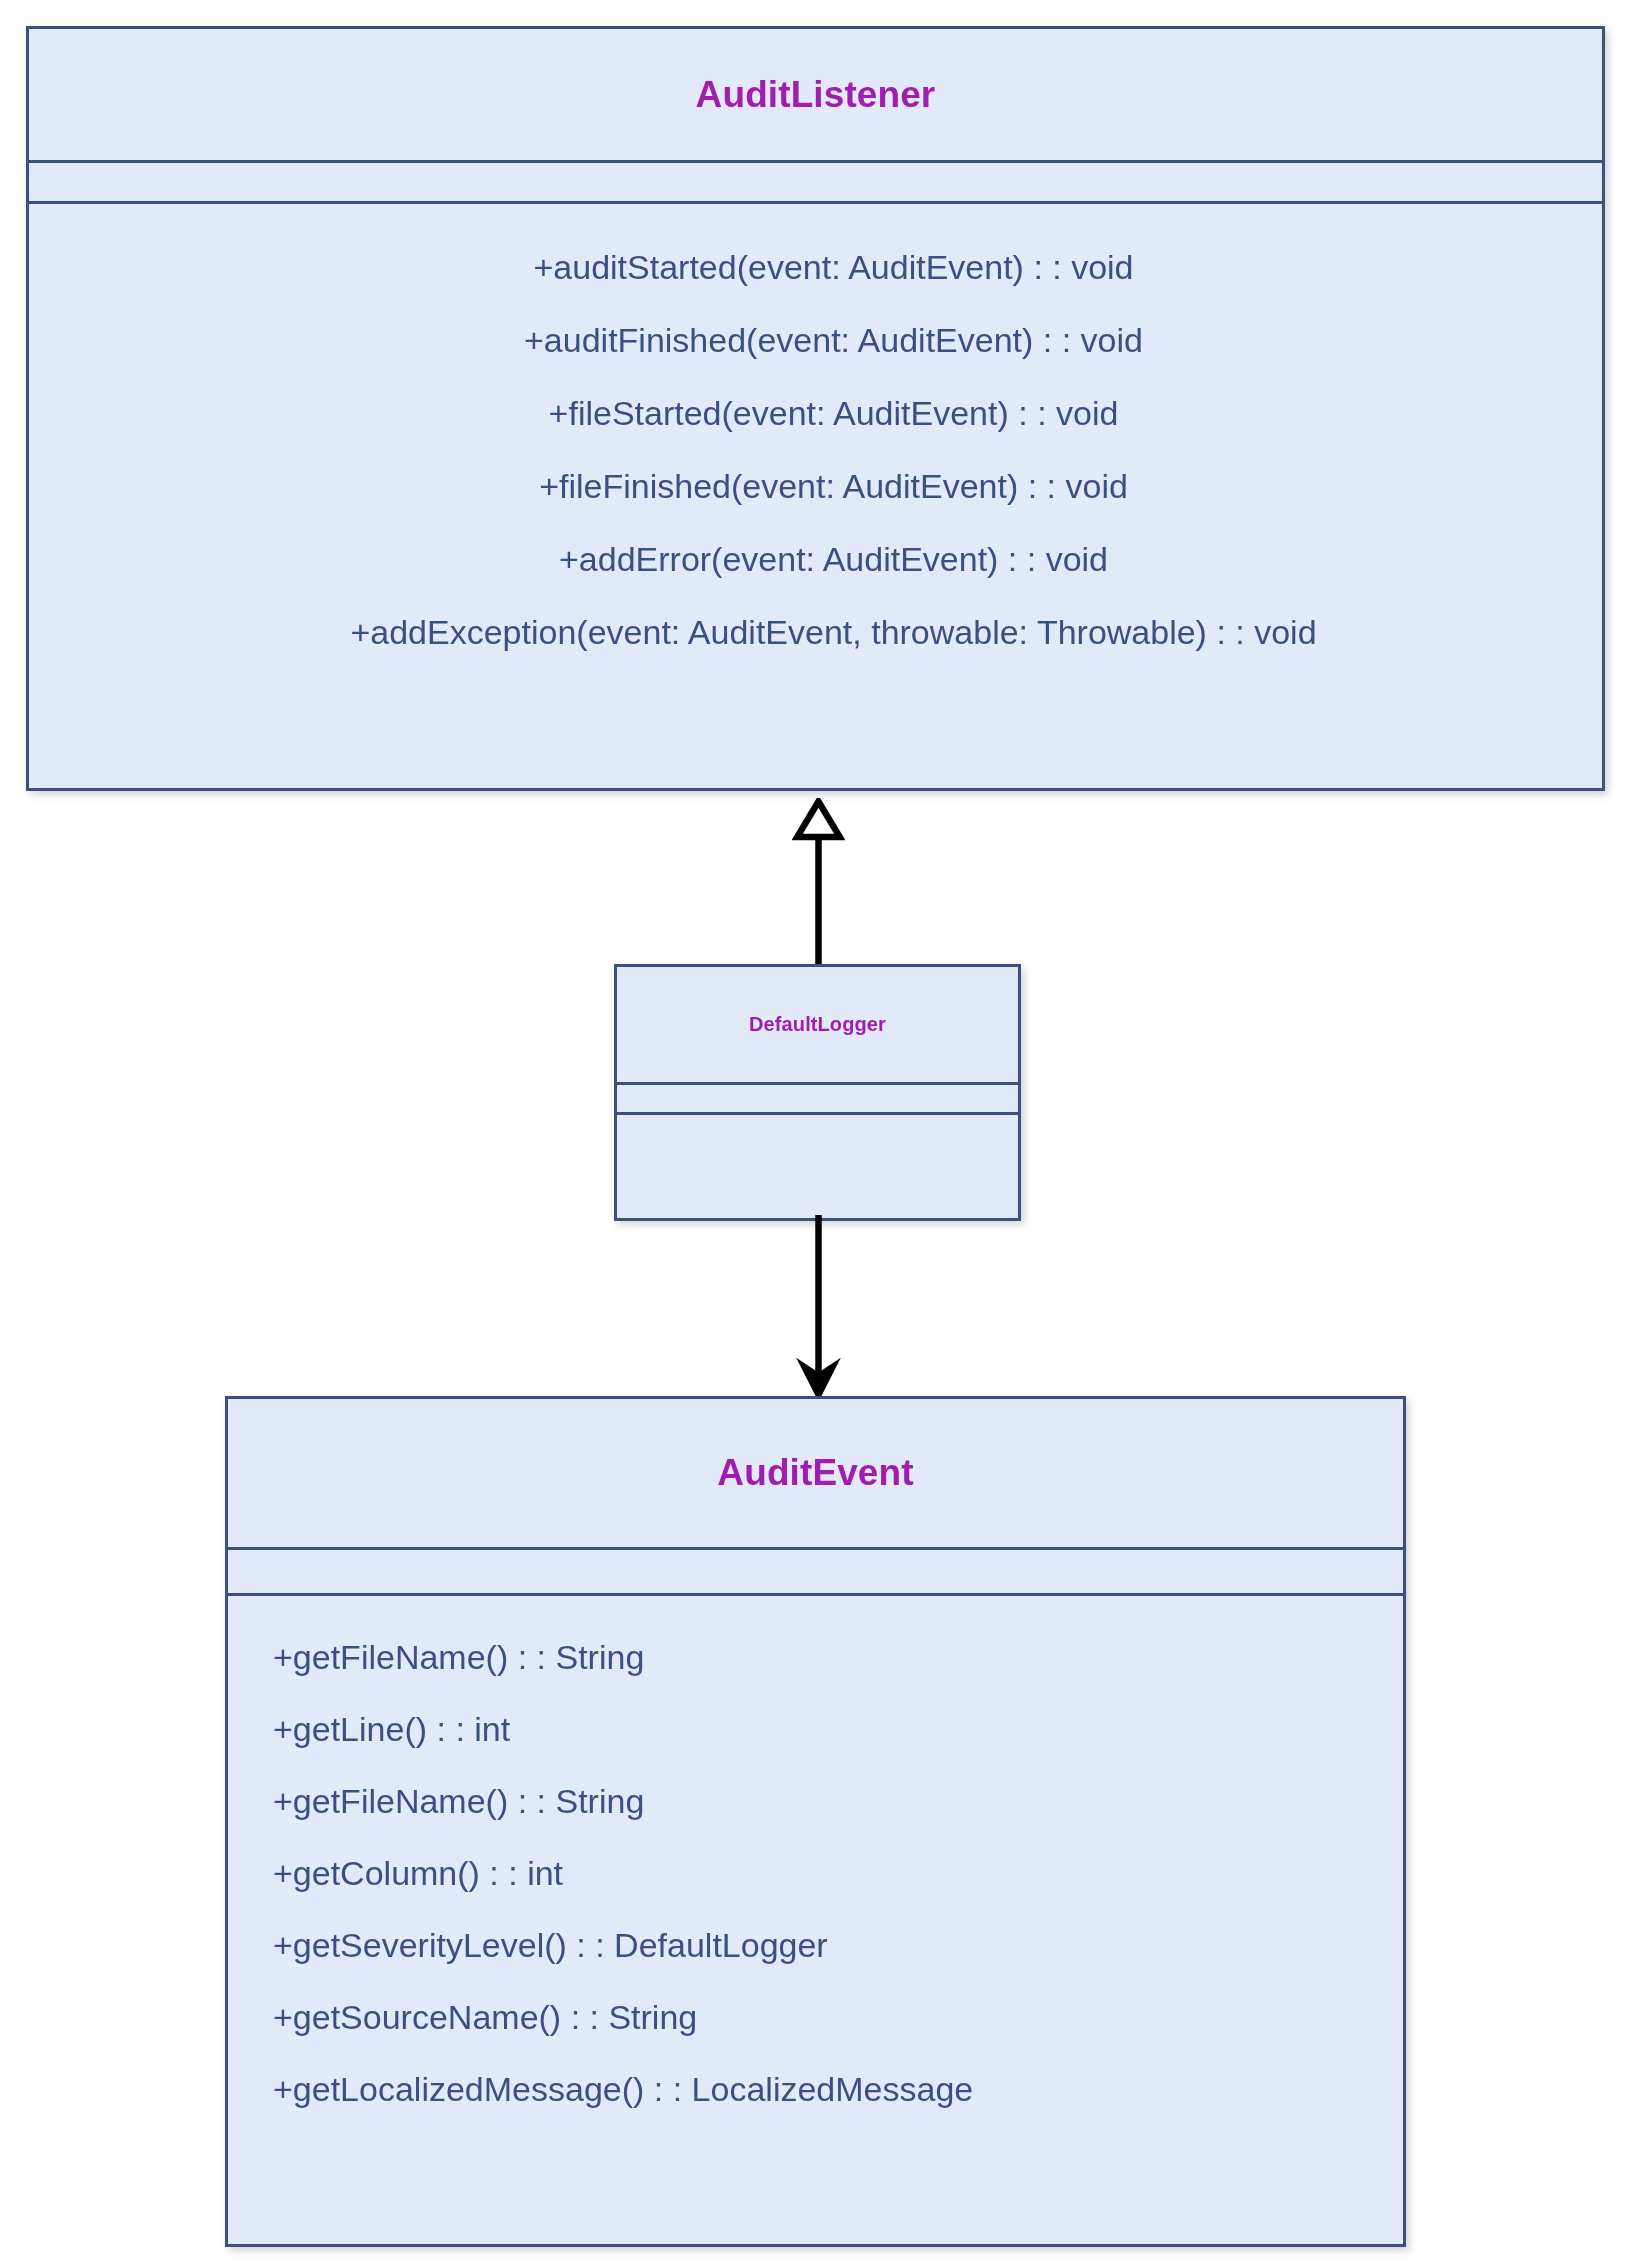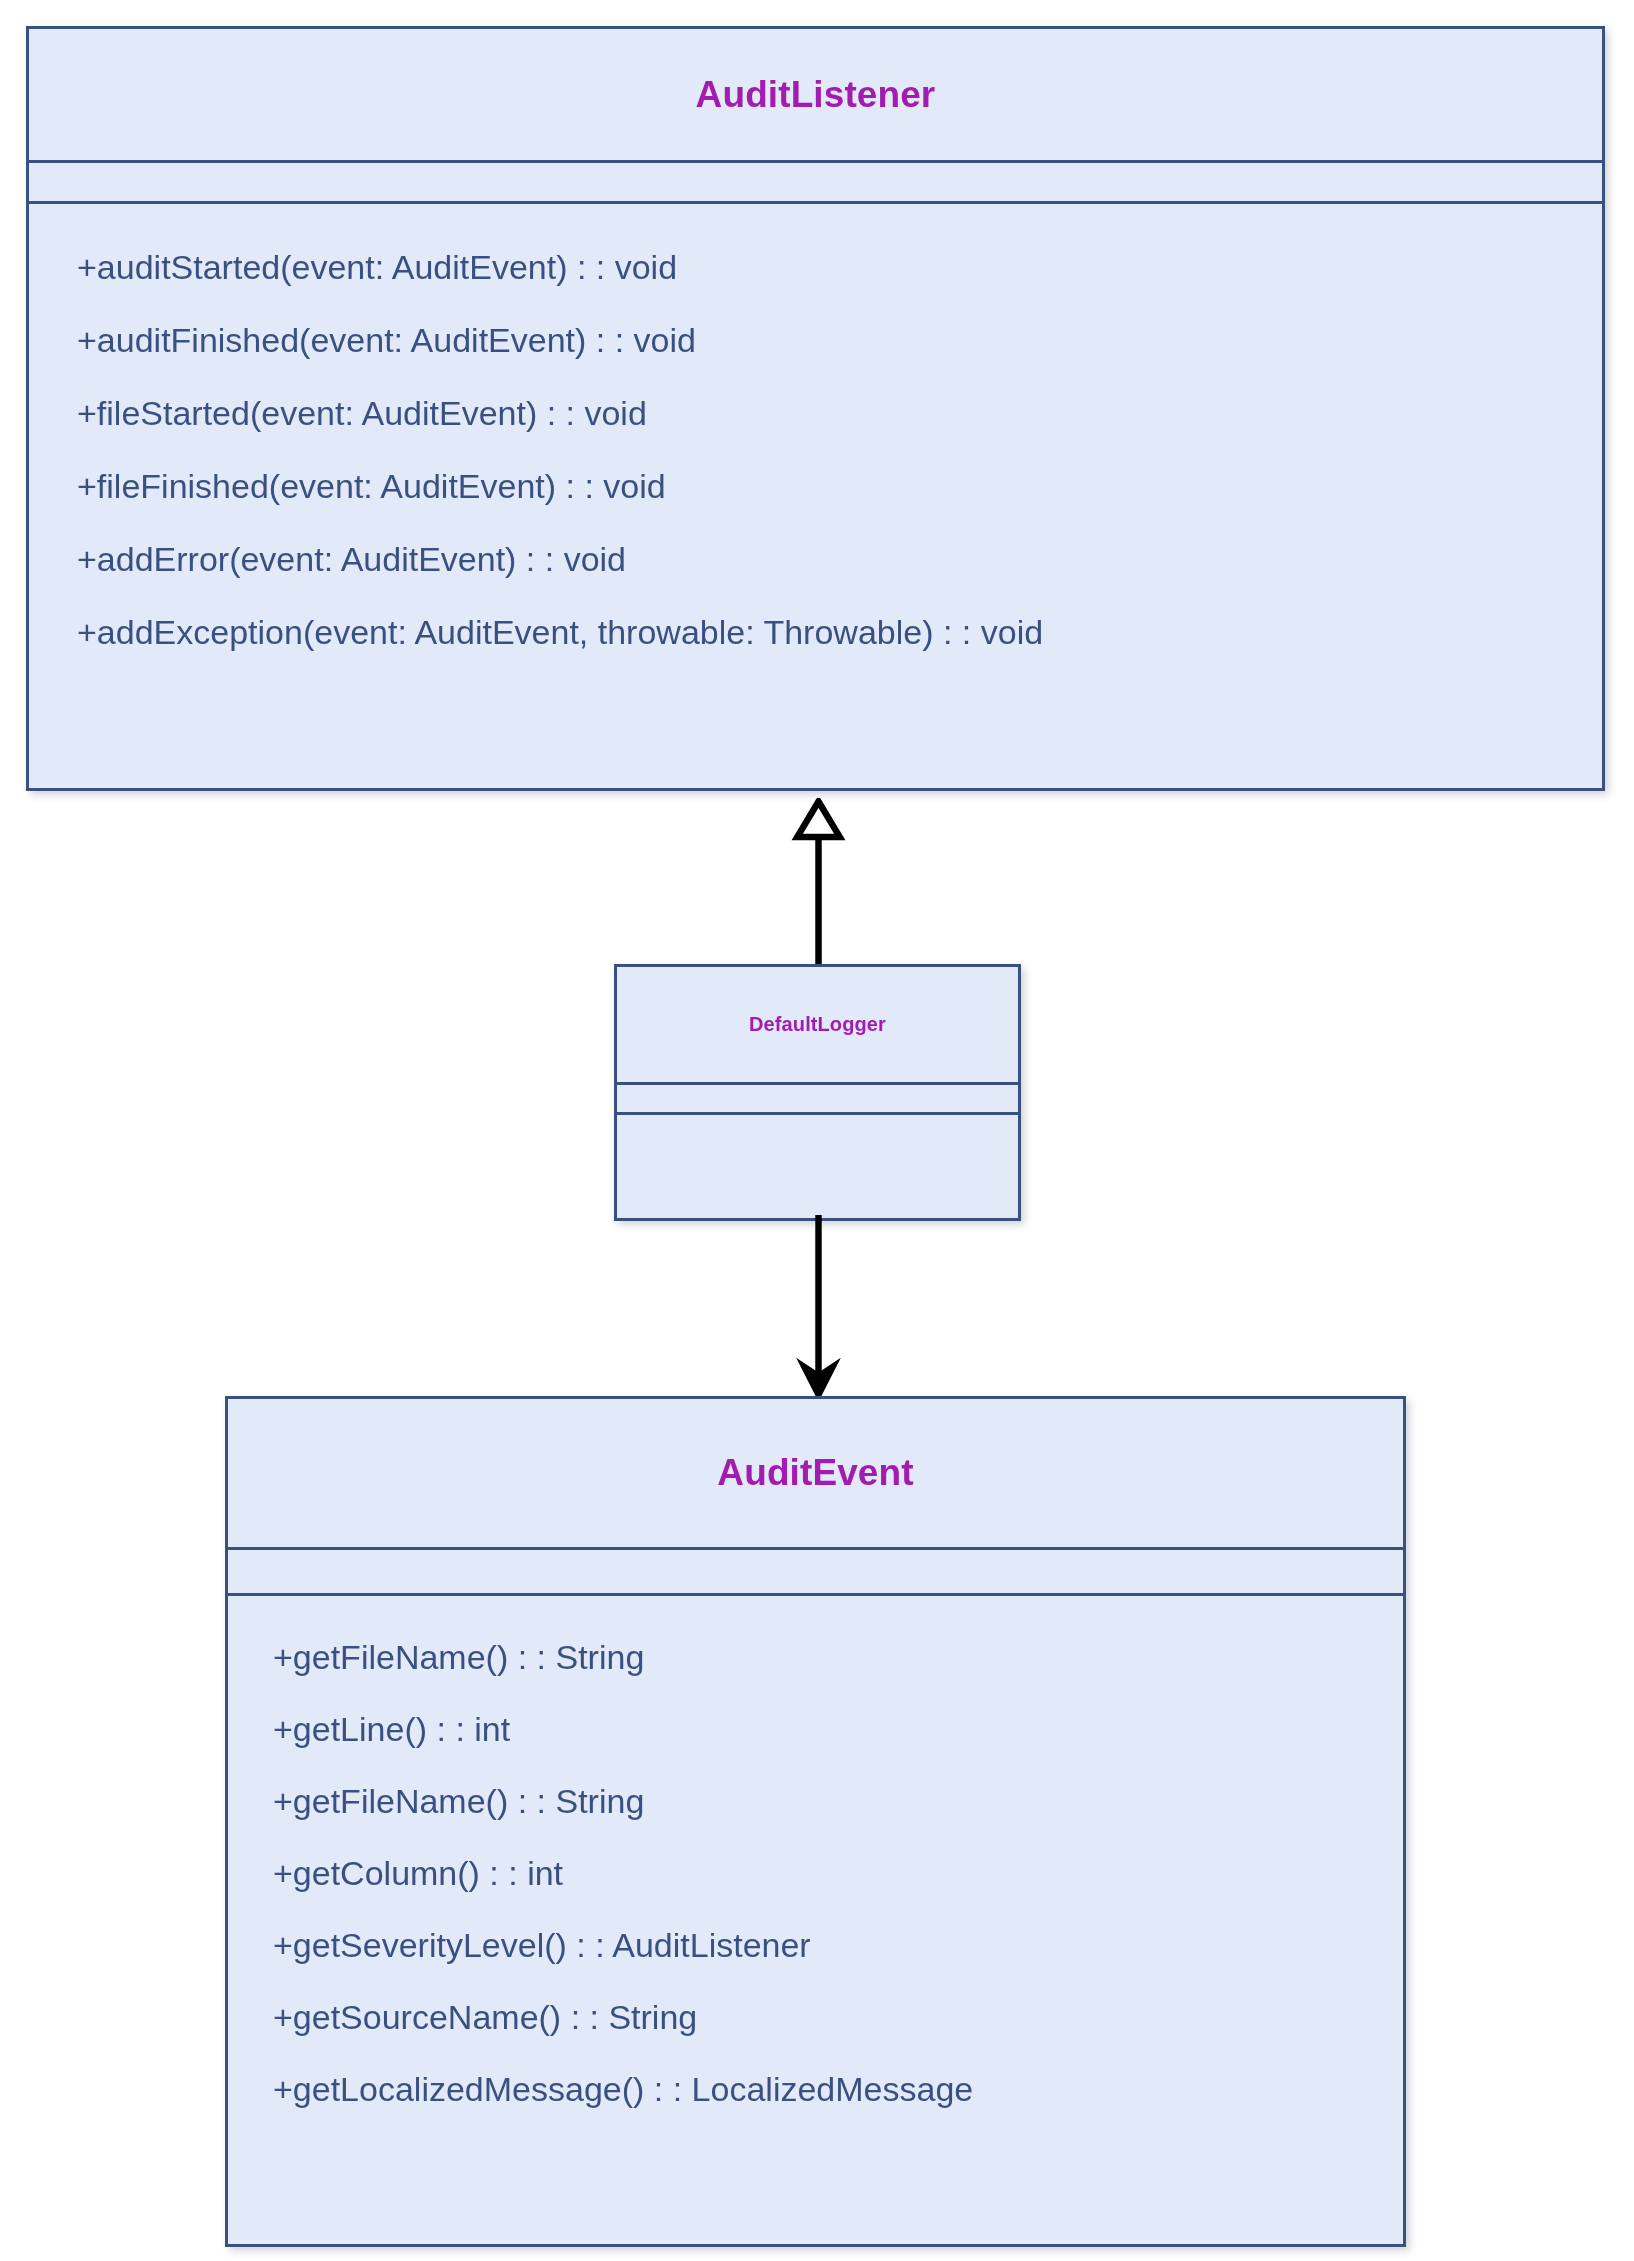--- a/index.html
+++ b/index.html
@@ -74,22 +74,23 @@
   }
   #class-auditlistener .uml-title {
     height: 131px;
     font-size: 37px;
   }
   #class-auditlistener .attrs {
     height: 41px;
   }
   #class-auditlistener .methods {
     height: 583px;
-    padding: 27px 0 0 48px;
+    padding: 27px 0 0 36px;
     justify-content: flex-start;
+    align-items: center;
   }
   #class-auditlistener .uml-member {
     font-size: 34px;
     line-height: 73px;
   }
 
   #class-defaultlogger {
     left: 614px;
     top: 964px;
     width: 407px;
@@ -182,20 +183,20 @@
   </svg>
 
   <div class="uml-class" id="class-auditevent">
     <div class="uml-compartment uml-title">AuditEvent</div>
     <div class="uml-compartment uml-members attrs empty divider-top"></div>
     <div class="uml-compartment uml-members methods divider-top">
       <div class="uml-member">+getFileName() : : String</div>
       <div class="uml-member">+getLine() : : int</div>
       <div class="uml-member">+getFileName() : : String</div>
       <div class="uml-member">+getColumn() : : int</div>
-      <div class="uml-member">+getSeverityLevel() : : AuditListener</div>
+      <div class="uml-member">+getSeverityLevel() : : DefaultLogger</div>
       <div class="uml-member">+getSourceName() : : String</div>
       <div class="uml-member">+getLocalizedMessage() : : LocalizedMessage</div>
     </div>
   </div>
 
 </div>
 
 
 </body></html>

